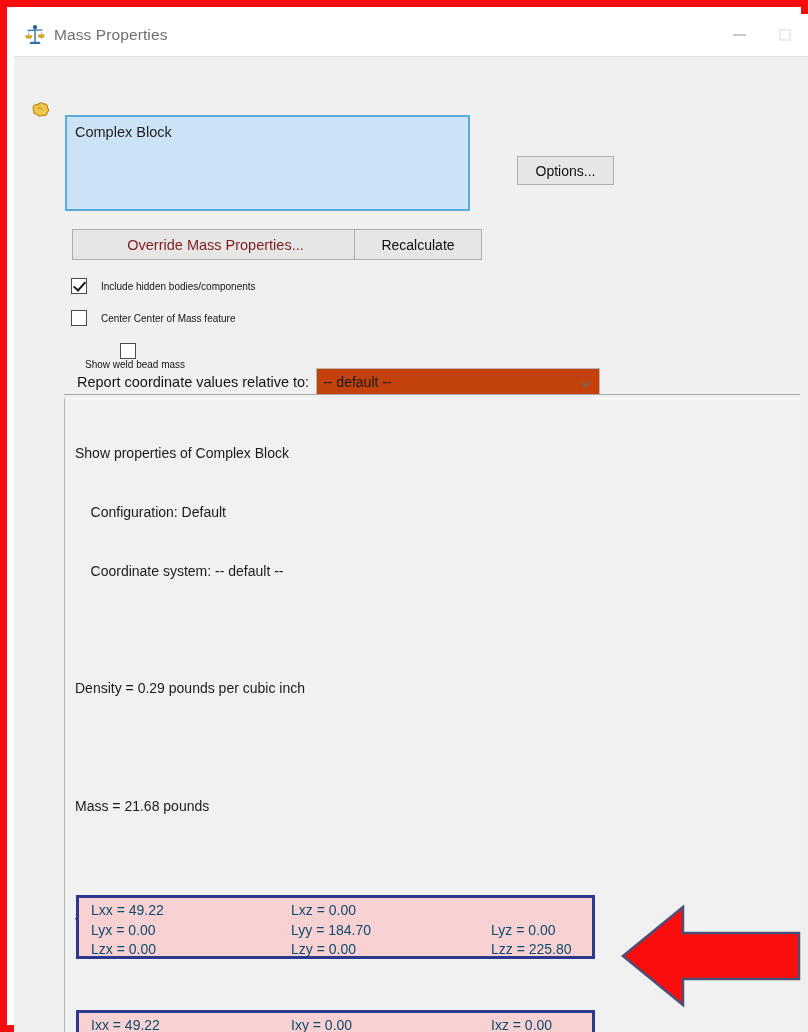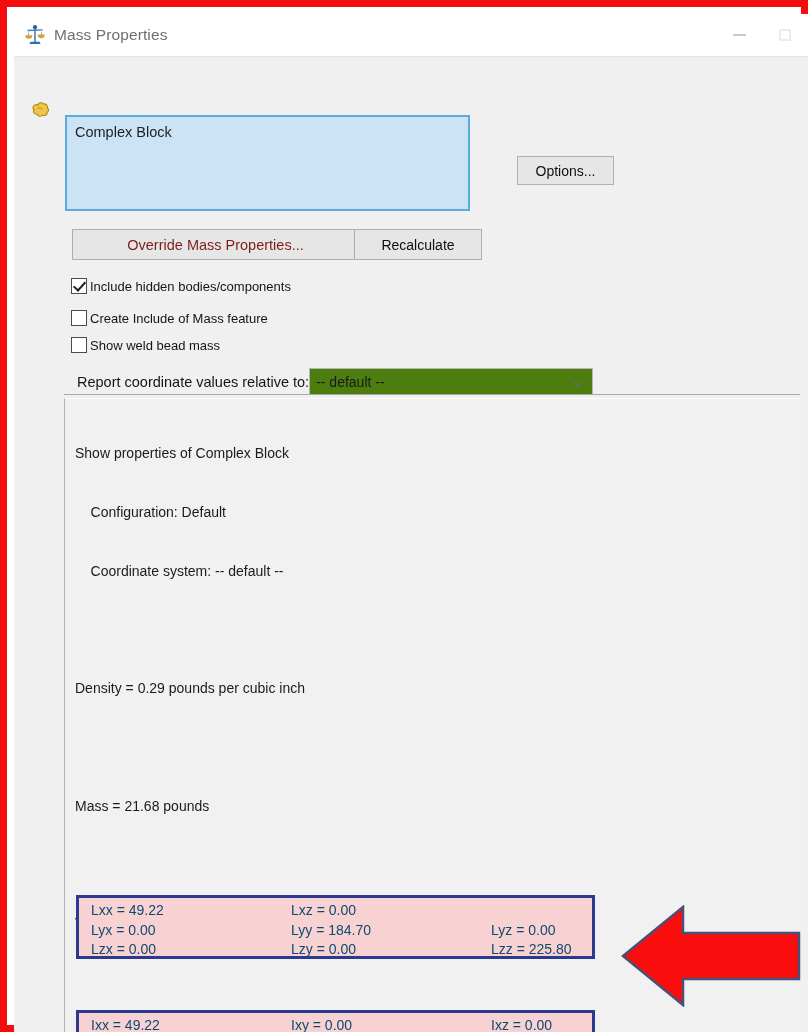--- a/index.html
+++ b/index.html
@@ -167,41 +167,42 @@
   .cb-box.checked::after {
     content: "";
     position: absolute;
     left: 4px; top: 0px;
     width: 5px; height: 10px;
     border: solid #1b1b1b;
     border-width: 0 2px 2px 0;
     transform: rotate(42deg);
   }
   .cb-label {
-    margin-left: 3px;
-    font-size: 13px;
+    margin-left: 14px;
+    font-size: 10px;
     color: #141414;
     white-space: nowrap;
   }
 
   
   #coord-row {
     position: absolute;
     left: 63px; top: 311px;
     display: flex;
     align-items: center;
   }
   #coord-label {
     font-size: 14.5px;
     color: #141414;
     white-space: nowrap;
   }
   #coord-select {
+    margin-left: 7px;
     width: 284px; height: 27px;
-    background: #4d7c0f;
+    background: #c2410c;
     border: 1px solid #b6b6b6;
     box-sizing: border-box;
     display: flex;
     align-items: center;
     padding: 0 6px;
     position: relative;
   }
   #coord-select-value {
     font-size: 14px;
     color: #1a1a1a;
@@ -329,23 +330,23 @@
 
       <button id="override-button">Override Mass Properties...</button>
       <button id="recalculate-button">Recalculate</button>
 
       <div class="check-row" style="top:219px;">
         <span class="cb-box checked"></span>
         <span class="cb-label">Include hidden bodies/components</span>
       </div>
       <div class="check-row" style="top:251px;">
         <span class="cb-box"></span>
-        <span class="cb-label">Create Include of Mass feature</span>
-      </div>
-      <div class="check-row" style="top:278px;">
+        <span class="cb-label">Center Center of Mass feature</span>
+      </div>
+      <div class="check-row" style="top:286px;flex-direction:column;">
         <span class="cb-box"></span>
         <span class="cb-label">Show weld bead mass</span>
       </div>
 
       <div id="coord-row">
         <span id="coord-label">Report coordinate values relative to:</span>
         <div id="coord-select">
           <span id="coord-select-value">-- default --</span>
           <span id="coord-chevron">
             <svg width="12" height="12" viewBox="0 0 12 12">

